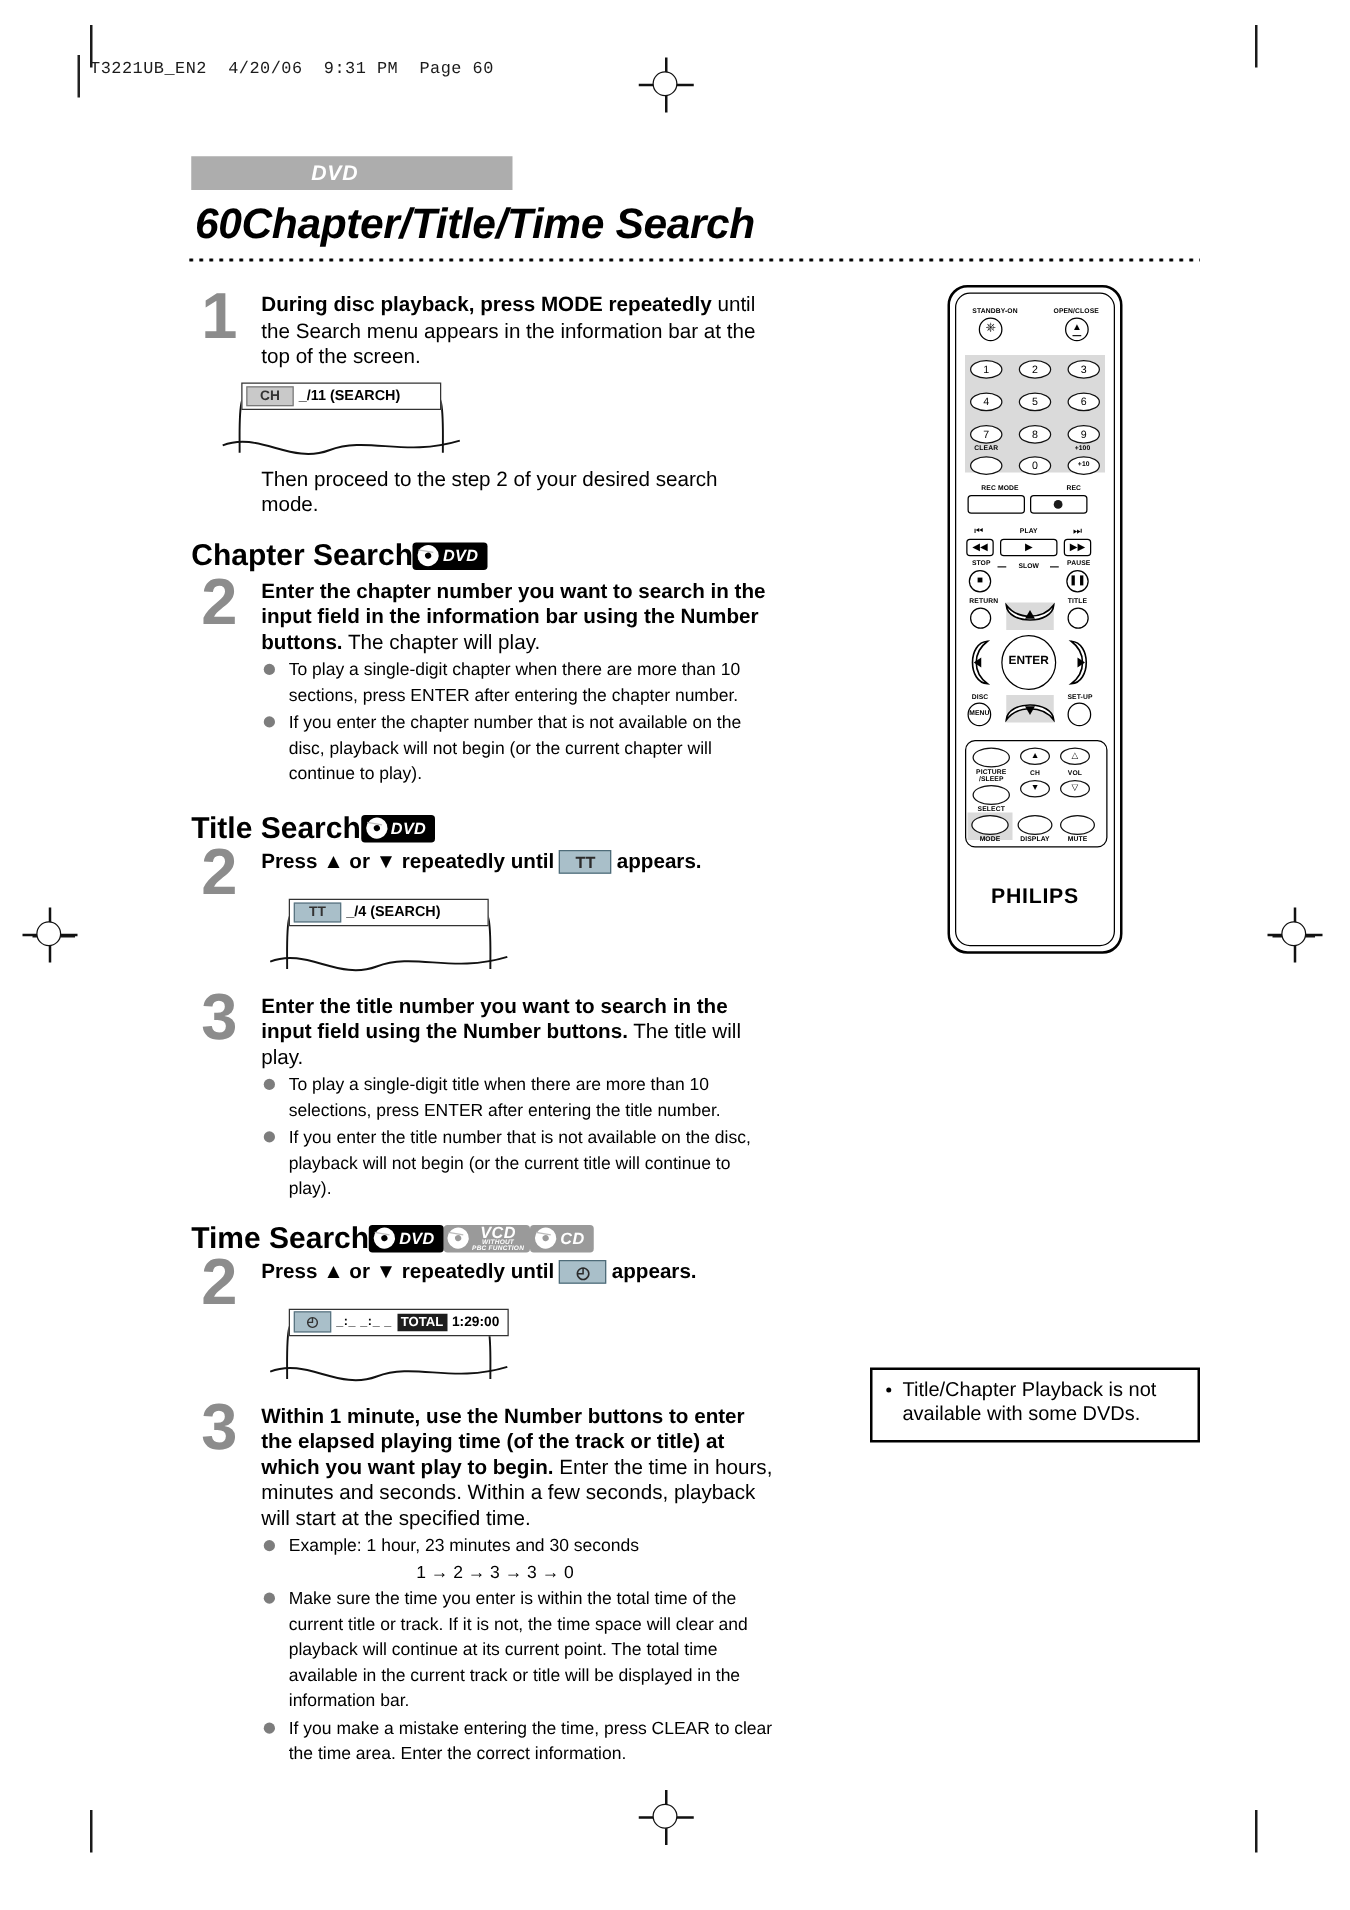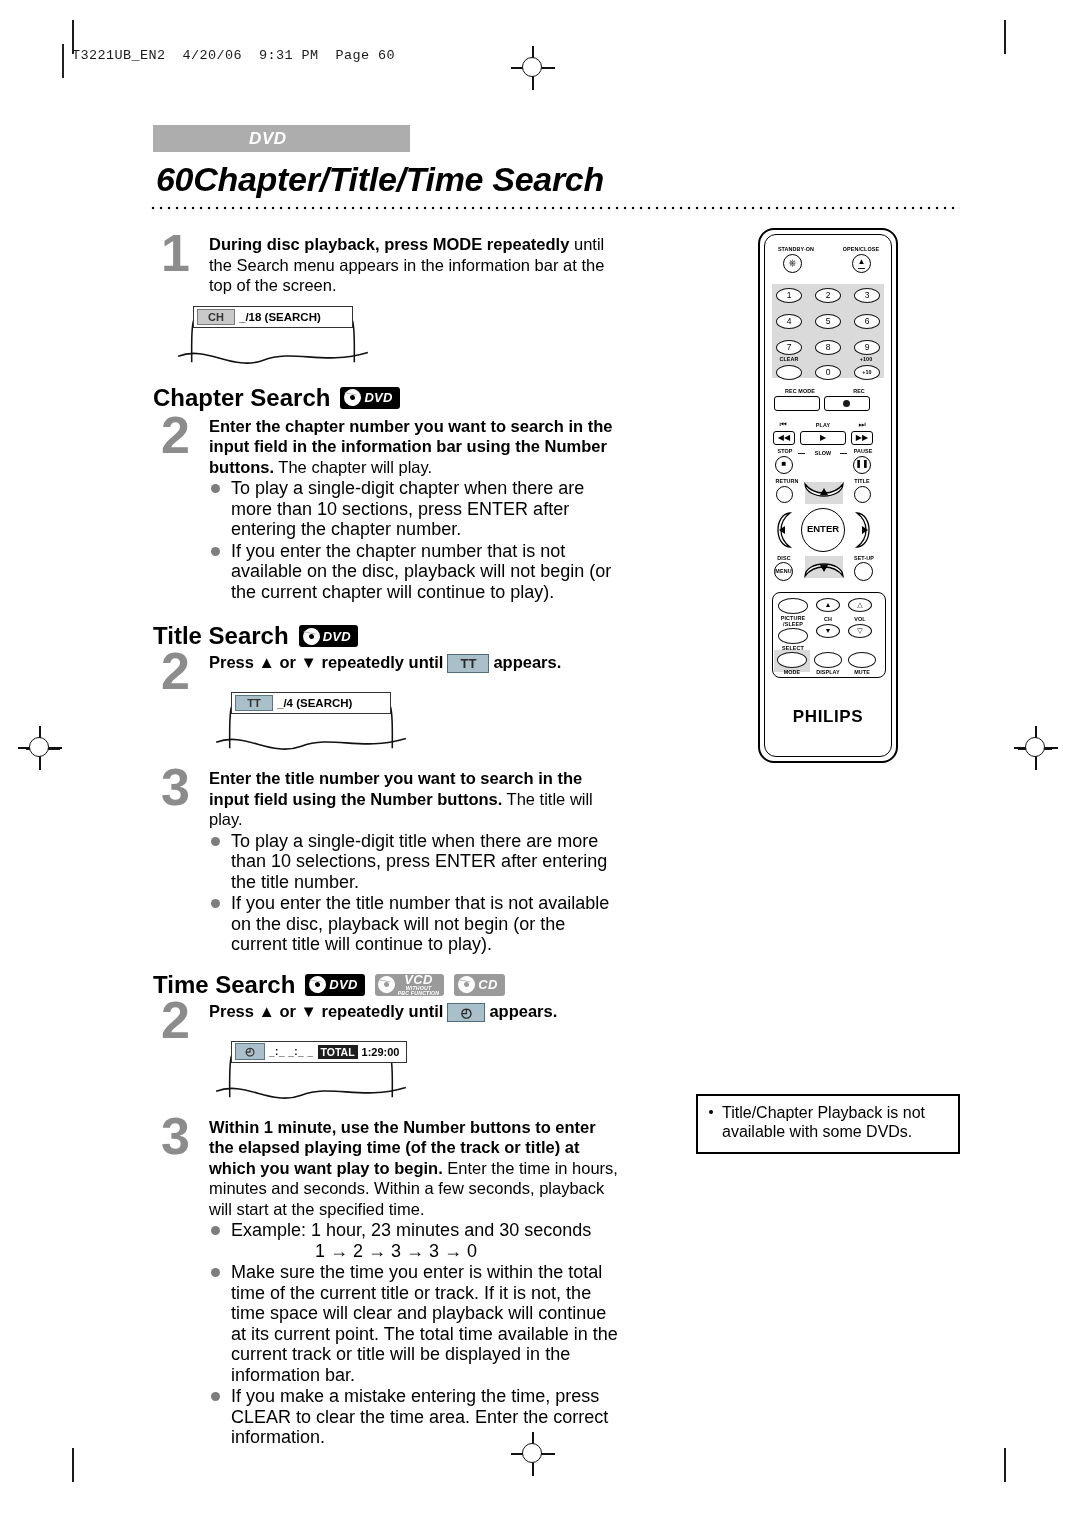--- a/index.html
+++ b/index.html
@@ -44,26 +44,26 @@
   .bulletrow{position:relative;padding-left:20px;margin-bottom:2px;}
   .bulletrow>.dot{position:absolute;left:1px;top:6px;width:8px;height:8px;border-radius:50%;
                   background:#6e6e6e;}
   .bulletrow.dark>.dot{background:#555;}
 
   .step{position:relative;min-height:30px;margin-top:10px;}
   .step .n{position:absolute;left:8px;top:-6px;font-size:52px;font-weight:bold;color:#8c8c8c;
            line-height:50px;font-family:"Liberation Sans", sans-serif;}
   .step .body{margin-left:56px;font-size:16.5px;line-height:20.5px;}
 
-  .subbul{position:relative;padding-left:22px;margin-top:1px;font-size:18px;line-height:20.5px;}
+  .subbul{position:relative;padding-left:22px;margin-top:1px;font-size:14px;line-height:20.5px;}
   .subbul>.dot{position:absolute;left:2px;top:6px;width:9px;height:9px;border-radius:50%;
                background:#7d7d7d;}
 
   
-  .sechead{display:flex;align-items:center;gap:10px;font-size:24px;font-weight:bold;
+  .sechead{display:flex;align-items:center;font-size:24px;font-weight:bold;
            margin:16px 0 2px 0;}
 
   
   .badge{display:inline-flex;align-items:center;gap:3px;height:22px;padding:0 7px 0 4px;
          border-radius:3px;font-size:13px;font-weight:bold;color:#fff;font-style:italic;
          letter-spacing:.3px;}
   .badge.dvd{background:#000;}
   .badge.vcd{background:#9a9a9a;padding:0 5px 0 3px;}
   .badge.cd{background:#9a9a9a;}
   .disc{width:17px;height:17px;border-radius:50%;background:#fff;position:relative;
@@ -183,24 +183,25 @@
       </div>
     </div>
 
     <div class="screenmock" style="height:62px;">
       <svg class="frame" viewBox="0 0 196 62">
         <path d="M14,58 C14,20 12,6 30,6 L166,6 C184,6 182,20 182,58" fill="none" stroke="#111" stroke-width="1.6"></path>
         <path d="M0,52 C30,40 56,68 88,56 C120,44 150,62 196,48" fill="none" stroke="#111" stroke-width="1.6"></path>
       </svg>
       <div class="bar">
         <span class="tag gray">CH</span>
-        <span>_/18 (SEARCH)</span>
-      </div>
-    </div>
-
+        <span>_/11 (SEARCH)</span>
+      </div>
+    </div>
+
+    <div class="para" style="margin-left:56px;margin-top:6px;">Then proceed to the step 2 of your desired search mode.</div>
 
     <div class="sechead">
       <span>Chapter Search</span>
       <span class="badge dvd">
         <span class="disc">
             <span class="sl"></span>
           </span>
         <span>DVD</span>
       </span>
     </div>

